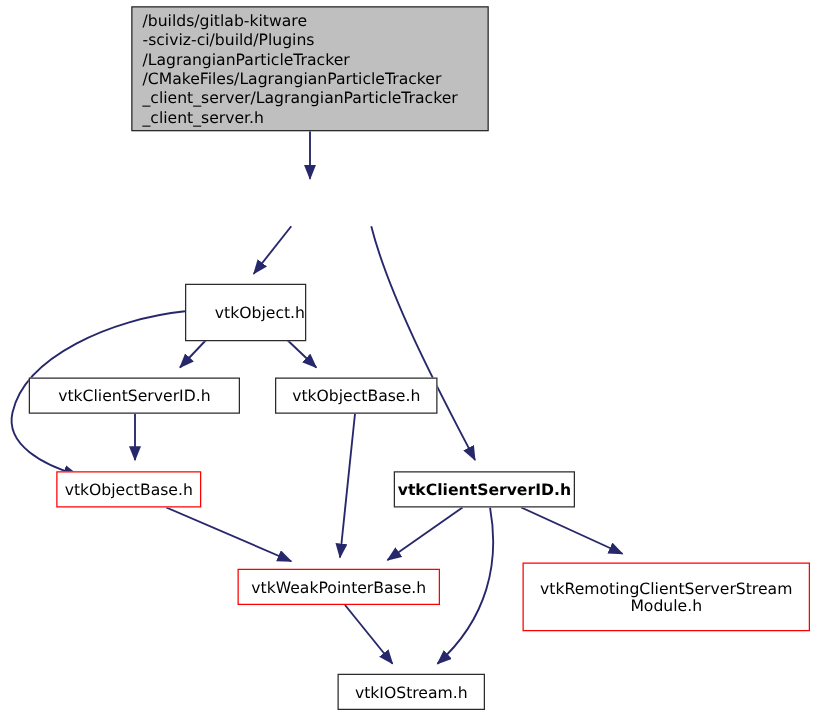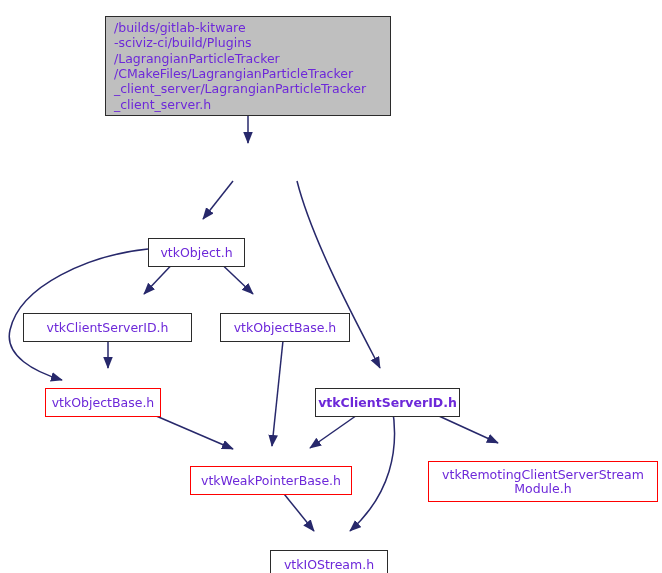--- a/index.html
+++ b/index.html
@@ -27,26 +27,25 @@
   }
   .node {
     position: absolute;
     box-sizing: border-box;
     display: flex;
     align-items: center;
     justify-content: center;
     text-align: center;
     background: #ffffff;
     border: 1px solid #2b2b2b;
-    color: #6d28d9;
+    color: #000000;
     font-size: 12.5px;
     line-height: 14px;
     white-space: pre-line;
     letter-spacing: 0px;
-    margin-top: 11px;
   }
   .node.red {
     border: 1px solid #ff0000;
   }
   .node.root {
     background: #bfbfbf;
     border: 1px solid #2b2b2b;
     font-size: 12.5px;
     line-height: 15.4px;
     text-align: left;
@@ -93,21 +92,21 @@
   <div class="node root" style="left:105px; top:5px; width:286px; height:100px;">
     <span class="label-text">/builds/gitlab-kitware
 -sciviz-ci/build/Plugins
 /LagrangianParticleTracker
 /CMakeFiles/LagrangianParticleTracker
 _client_server/LagrangianParticleTracker
                     _client_server.h</span>
   </div>
 
 
-  <div class="node plain" style="left:148px; top:227px; width:97px; height:29px;">
+  <div class="node plain" style="left:148px; top:227px; width:97px; height:46px;justify-content:flex-end;">
     <span class="label-text">vtkObject.h</span>
   </div>
 
   <div class="node plain" style="left:23px; top:302px; width:169px; height:29px;">
     <span class="label-text">vtkClientServerID.h</span>
   </div>
 
   <div class="node plain" style="left:220px; top:302px; width:130px; height:29px;">
     <span class="label-text">vtkObjectBase.h</span>
   </div>
@@ -117,21 +116,21 @@
   </div>
 
   <div class="node plain" style="left:315px; top:377px; width:145px; height:29px;font-weight:bold;">
     <span class="label-text">vtkClientServerID.h</span>
   </div>
 
   <div class="node red" style="left:190px; top:455px; width:162px; height:29px;">
     <span class="label-text">vtkWeakPointerBase.h</span>
   </div>
 
-  <div class="node red" style="left:428px; top:450px; width:230px; height:41px;">
+  <div class="node red" style="left:418px; top:450px; width:230px; height:55px;">
     <span class="label-text">vtkRemotingClientServerStream
 Module.h</span>
   </div>
 
   <div class="node plain" style="left:270px; top:539px; width:118px; height:29px;">
     <span class="label-text">vtkIOStream.h</span>
   </div>
 
 </div>
 

